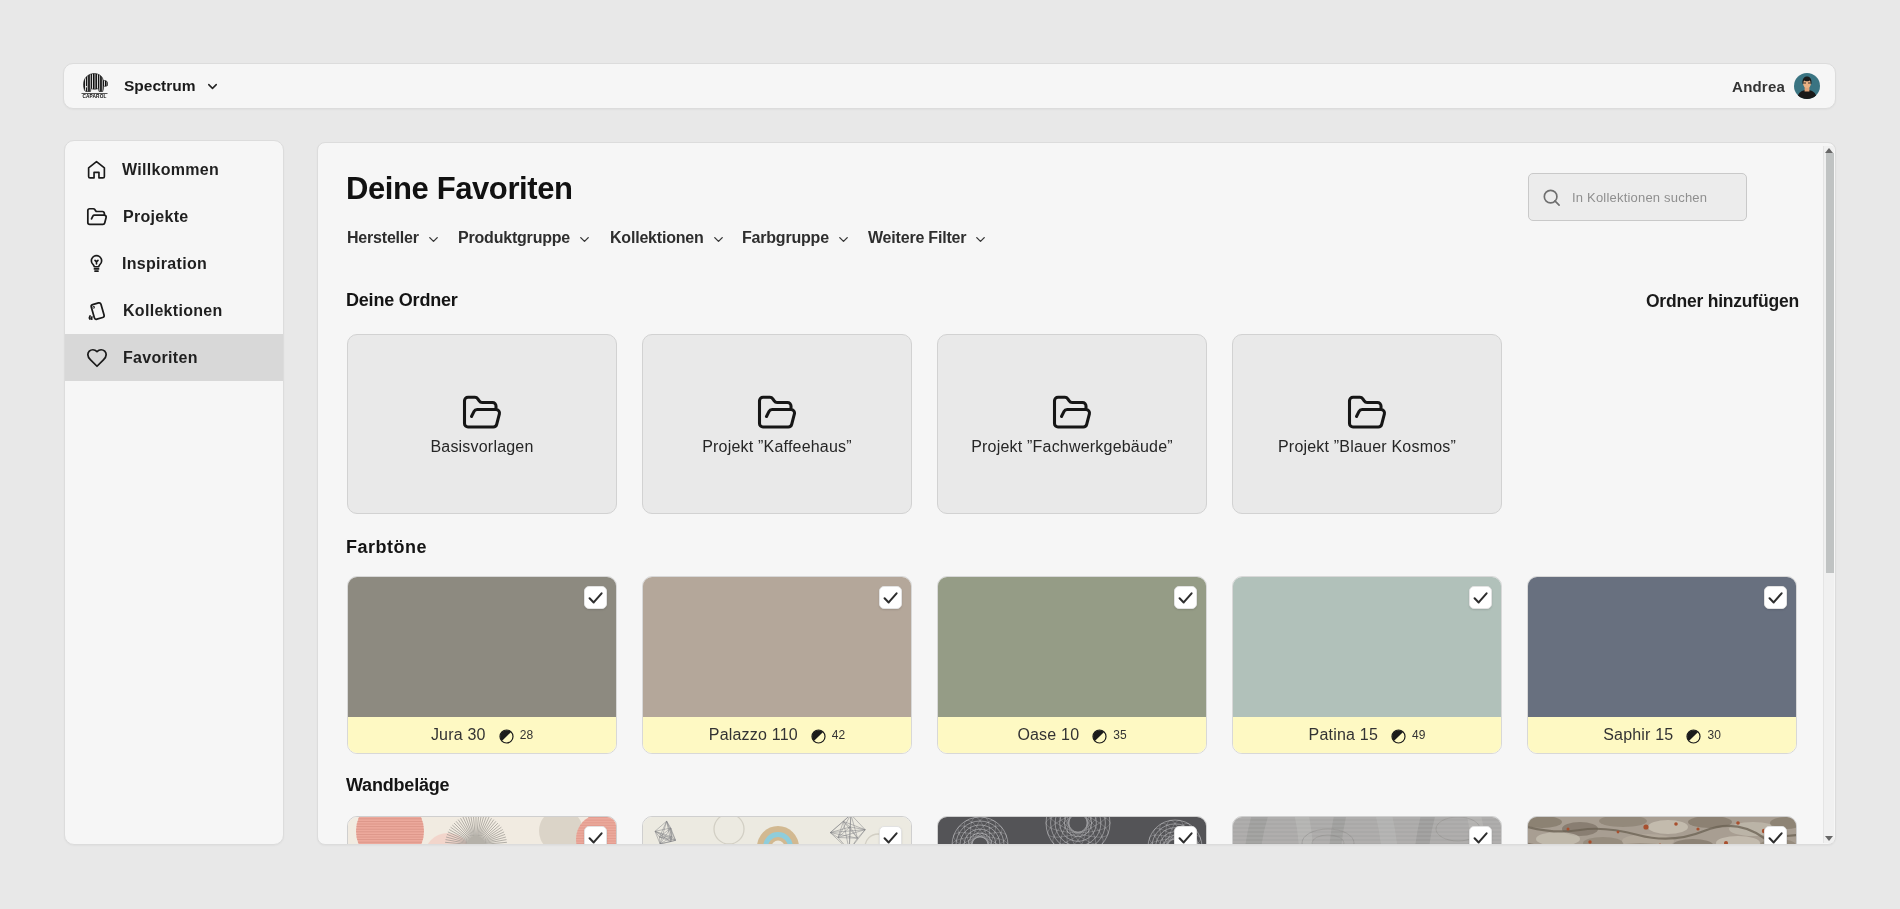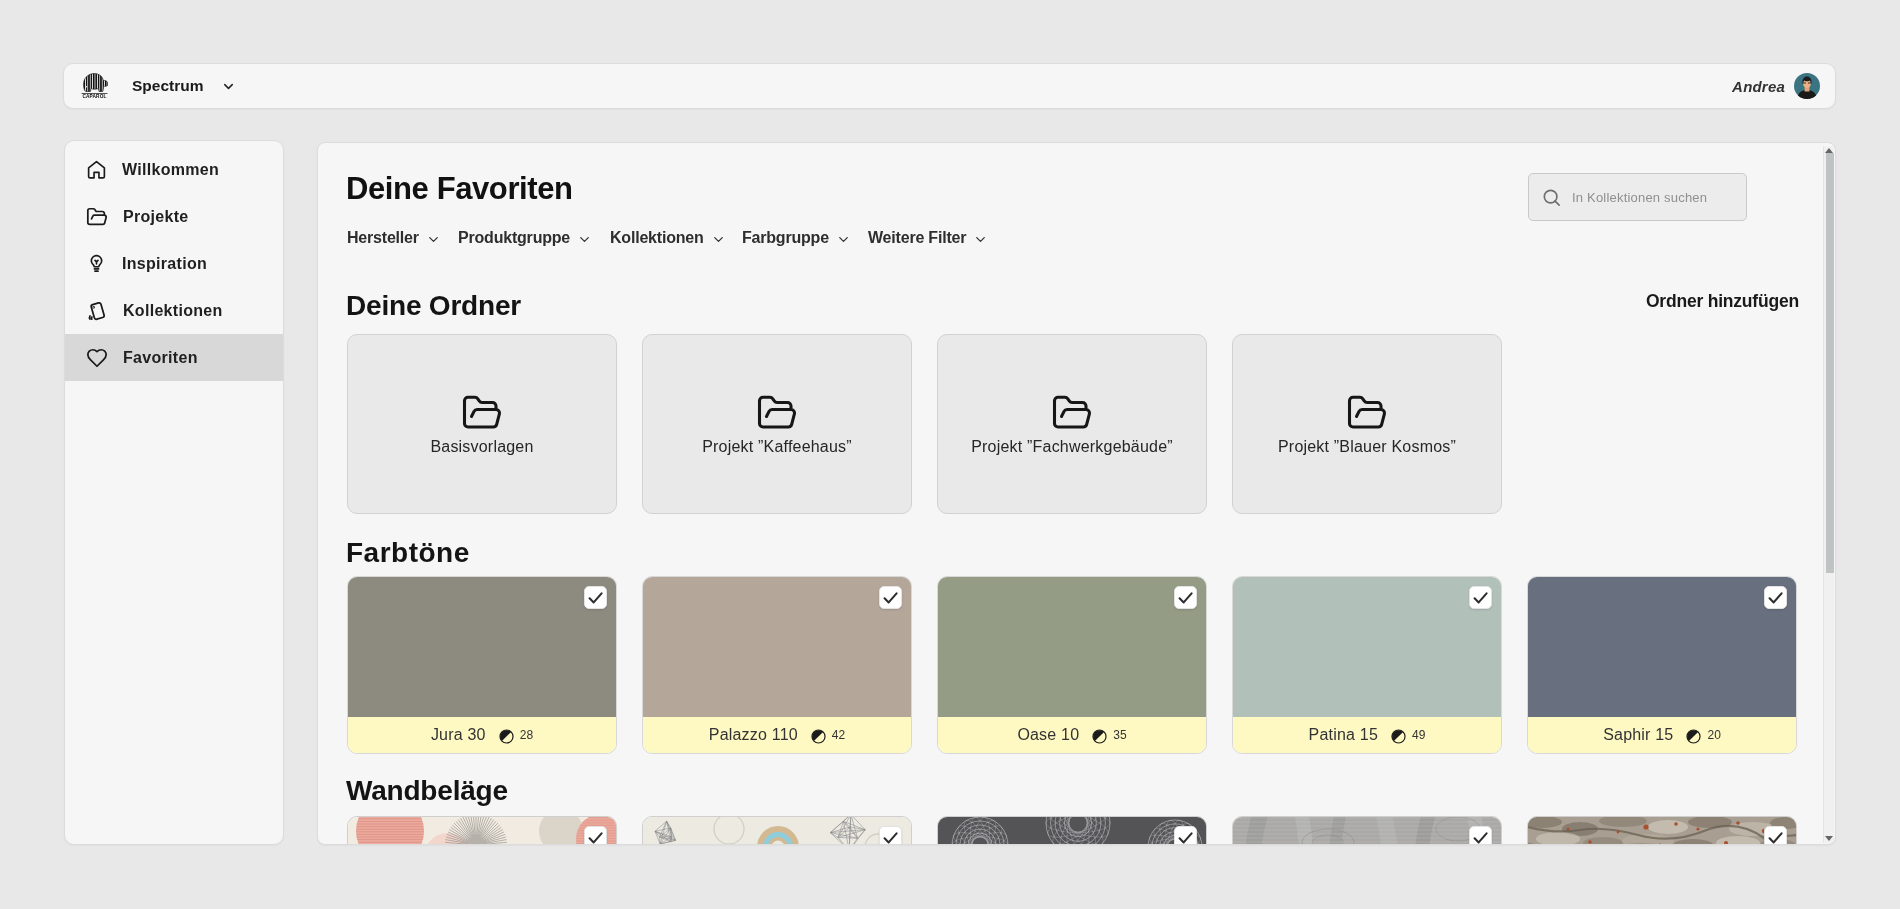--- a/index.html
+++ b/index.html
@@ -2,41 +2,41 @@
 <html lang="de"><head>
 <meta charset="utf-8">
 <title>Spectrum</title>
 <style>
   * { margin:0; padding:0; box-sizing:border-box; }
   html,body { width:1900px; height:909px; overflow:hidden; }
   body { background:#e8e8e8; font-family:"Liberation Sans", sans-serif; color:#1d1d1d; position:relative; }
   .panel { position:absolute; background:#f6f6f6; border:1px solid #dcdcdc; border-radius:10px; box-shadow:0 1px 2px rgba(0,0,0,0.04); }
   
   .topbar { left:63px; top:63px; width:1773px; height:46px; }
-  .brand { position:absolute; left:17px; top:0; height:44px; display:flex; align-items:center;gap:8px; }
+  .brand { position:absolute; left:17px; top:0; height:44px; display:flex; align-items:center; }
   .brand svg.logo { display:block; }
   .brand .name { font-size:15.5px; font-weight:bold; letter-spacing:0; margin-left:16px; color:#1a1a1a; }
   .brand svg.chev { margin-left:9px; }
-  .user { position:absolute; right:15px; top:0; height:44px; display:flex; align-items:center;font-style:italic; }
+  .user { position:absolute; right:15px; top:0; height:44px; display:flex; align-items:center; }
   .user .uname { font-size:15px; font-weight:bold; color:#333; margin-right:9px; letter-spacing:0.2px; }
   
   .sidebar { left:64px; top:140px; width:220px; height:705px; padding-top:5px; }
   .nav-item { position:relative; height:47px; display:flex; align-items:center; padding-left:21px; }
   .nav-item svg { flex:0 0 auto; }
   .nav-item .lbl { margin-left:15px; font-size:16px; font-weight:bold; letter-spacing:0.3px; color:#1f1f1f; }
   .nav-item.active { background:#d8d8d8; }
   
   .content { left:317px; top:142px; width:1519px; height:703px; border-radius:8px; overflow:hidden; }
   .content h1 { position:absolute; left:28px; top:28px; font-size:31px; letter-spacing:-0.4px; color:#111; }
   .search { position:absolute; left:1210px; top:30px; width:219px; height:48px; background:#ececec; border:1px solid #c9c9c9; border-radius:5px; display:flex; align-items:center; padding-left:12px; }
   .search .ph { color:#8f8f8f; font-size:13px; margin-left:10px; letter-spacing:0.2px; }
   .filters { position:absolute; left:0; top:86px; height:20px; width:100%;padding-left:16px; }
   .fitem { position:absolute; display:flex; align-items:center; font-size:16px; font-weight:bold; color:#2e2e2e; letter-spacing:-0.2px; }
   .fitem svg { margin-left:7px; margin-top:2px; }
-  .sechead { position:absolute; left:28px; font-size:28px; font-weight:bold; letter-spacing:-0.2px; color:#141414; }
+  .sechead { position:absolute; left:28px; font-size:18px; font-weight:bold; letter-spacing:-0.2px; color:#141414; }
   .addlink { position:absolute; right:36px; top:148px; font-size:17.5px; font-weight:bold; letter-spacing:-0.2px; color:#1a1a1a; }
   
   .fcard { position:absolute; width:270px; height:180px; background:#e9e9e9; border:1px solid #d2d2d2; border-radius:10px; display:flex; flex-direction:column; align-items:center; justify-content:center; padding-top:0; }
   .fcard .flbl { margin-top:4px; font-size:16px; color:#262626; letter-spacing:0.2px; }
   
   .ccard { position:absolute; width:270px; height:178px; border-radius:10px; background:#fbfbfb; border:1px solid #d8d8d8; overflow:hidden; }
   .swatch { position:absolute; left:0; top:0; right:0; height:140px; }
   .cfoot { position:absolute; left:0; top:140px; right:0; bottom:0; display:flex; align-items:center; justify-content:center; background:#fef9c3; }
   .cfoot .cname { font-size:16px; color:#333; letter-spacing:0.2px; }
   .cfoot svg { margin:2px 5px 0 12px; }
@@ -254,21 +254,21 @@
         </div>
       </div>
       <div class="ccard" style="left:1209px; top:433px;">
         <div class="swatch" style="background:#68707f"></div>
         <div class="cfoot">
           <span class="cname">Saphir 15</span>
           <svg width="17" height="17" viewBox="0 0 24 24">
             <circle cx="12" cy="12" r="9.2" fill="none" stroke="#1b1b1b" stroke-width="1.7"></circle>
             <path d="M5.5 18.5 L18.5 5.5 A9.2 9.2 0 0 0 5.5 18.5 Z" fill="#1b1b1b"></path>
           </svg>
-          <span class="cnum">20</span>
+          <span class="cnum">30</span>
         </div>
         <div class="checkbox">
           <svg width="19" height="19" viewBox="0 0 24 24" fill="none" stroke="#2d2d2d" stroke-width="2.6" stroke-linecap="round" stroke-linejoin="round">
             <path d="m4.5 13 5.2 5.2 10-11.5"></path>
           </svg>
         </div>
       </div>
     </div>
   <div class="sechead" style="top:632px;">Wandbeläge</div>
   <div id="walls">

